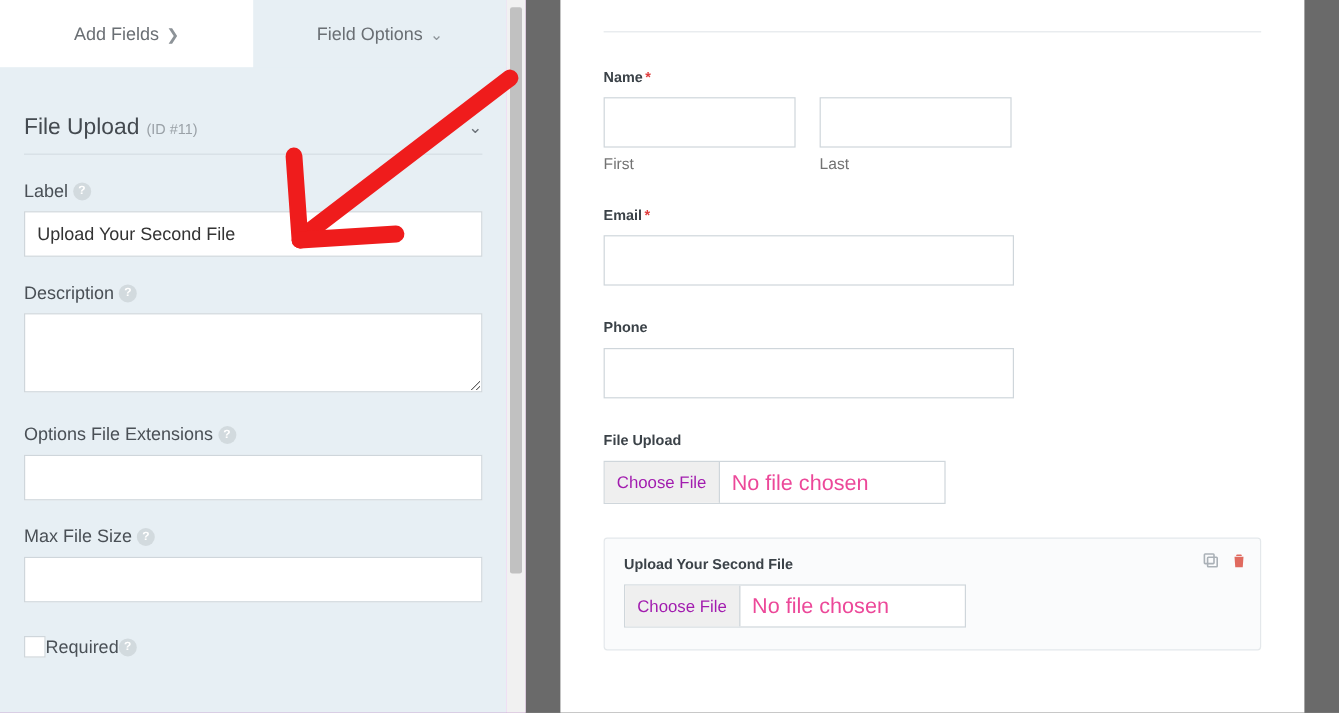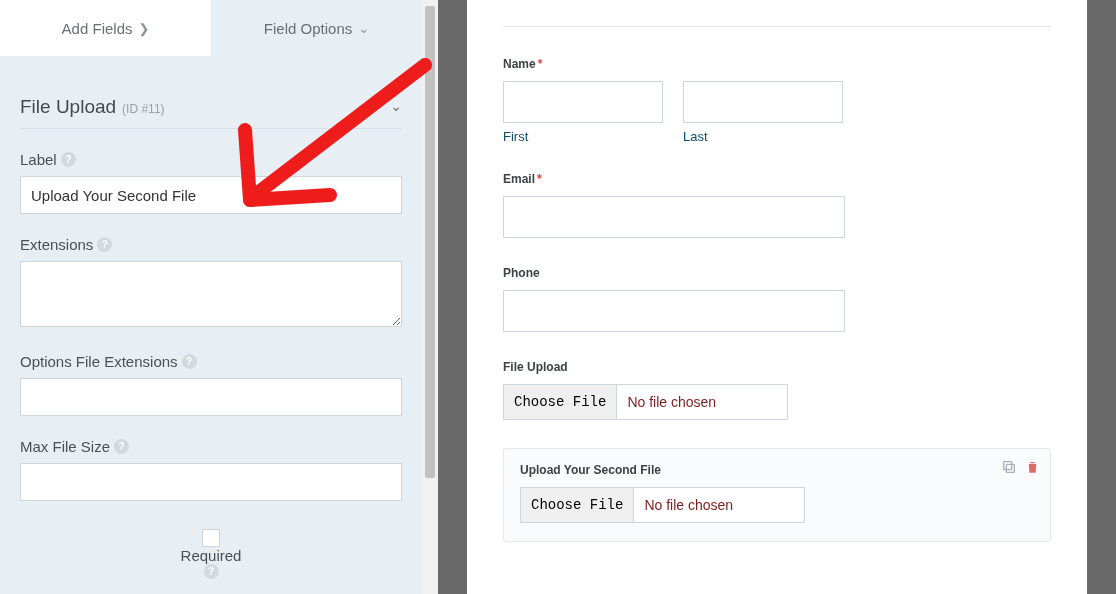--- a/index.html
+++ b/index.html
@@ -125,21 +125,20 @@
     resize: both;
   }
 
   .req-row {
     margin-top: 28px;
     display: flex;
     align-items: center;
     gap: 0;
     font-size: 15px;
     color: #4a5056;
-    flex-direction: column;
   }
   .req-row input[type=checkbox]{
     width: 18px; height: 18px;
     border: 1px solid #cfd6db;
     background: #fff;
     appearance: none;
   }
 
   
   .right-wrap {
@@ -165,21 +164,21 @@
     font-size: 12px;
     font-weight: 600;
     color: #3b4248;
     margin-bottom: 10px;
     display: flex;
     gap: 2px;
   }
   .req-star { color: #e03e3e; }
   .name-inputs { display: flex; gap: 20px; }
   .name-col { flex: 0 0 160px; display: flex; flex-direction: column; gap: 6px; }
-  .sub-label { font-size: 13px; color: #0c4a6e; }
+  .sub-label { font-size: 13px; color: #737373; }
   .pv-input {
     height: 42px;
     border: 1px solid #cfd6db;
     background: #fff;
     width: 100%;
     padding: 0 10px;
   }
   .pv-input.full { width: 342px; }
 
   .file-chooser {
@@ -189,29 +188,28 @@
     height: 36px;
     border: 1px solid #cfd6db;
     background: #fff;
   }
   .file-chooser .btn {
     background: #efefef;
     border-right: 1px solid #cfd6db;
     padding: 0 10px;
     display: flex; align-items: center;
     font-size: 14px;
-    color: #000000;
-    font-family: Liberation Mono, monospace;
+    color: #a21caf;
   }
   .file-chooser .txt {
     flex: 1;
     display: flex; align-items: center;
     padding-left: 10px;
-    font-size: 14px;
-    color: #7f1d1d;
+    font-size: 18px;
+    color: #ec4899;
   }
 
   .active-field-box {
     border: 1px solid #e4e8eb;
     background: #fafbfc;
     border-radius: 3px;
     padding: 14px 16px 18px 16px;
     position: relative;
   }
   .row-actions {
@@ -260,21 +258,21 @@
       <div class="opt-row">
         <div class="opt-label">
           <span>Label</span>
           <span class="help-icon">?</span>
         </div>
         <input class="text-input" type="text" value="Upload Your Second File" style="">
       </div>
 
       <div class="opt-row">
         <div class="opt-label">
-          <span>Extensions</span>
+          <span>Description</span>
           <span class="help-icon">?</span>
         </div>
         <textarea class="text-input" style=""></textarea>
       </div>
 
       <div class="opt-row">
         <div class="opt-label">
           <span>Options File Extensions</span>
           <span class="help-icon">?</span>
         </div>

